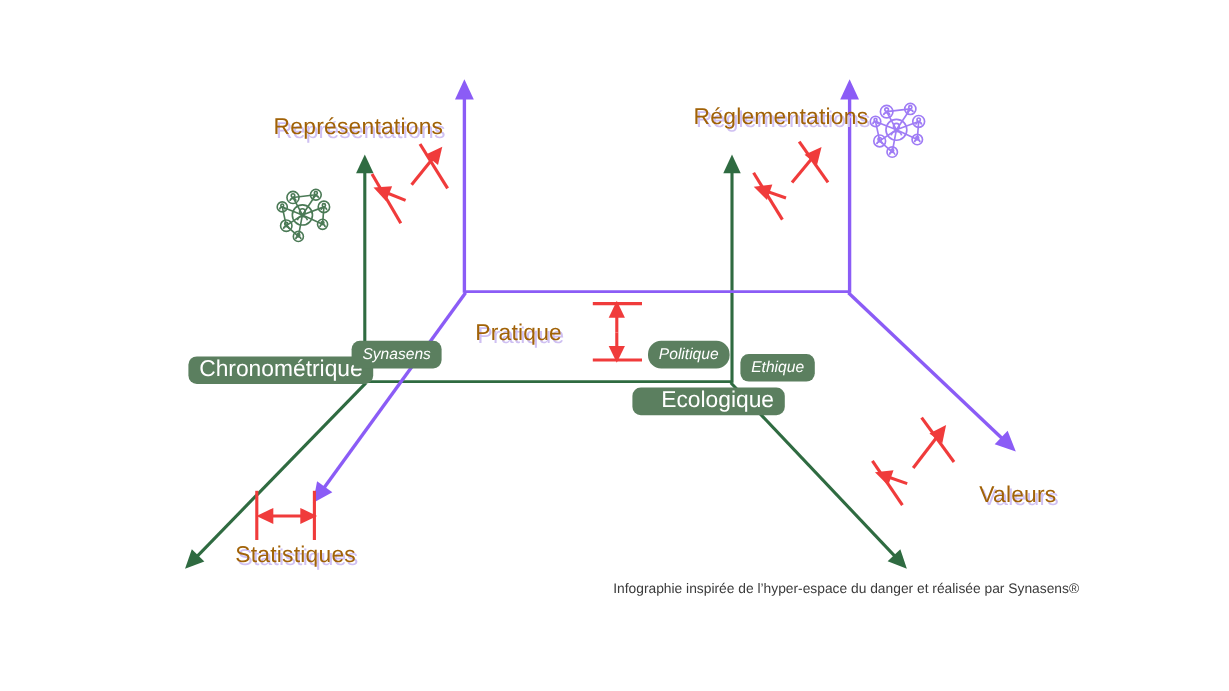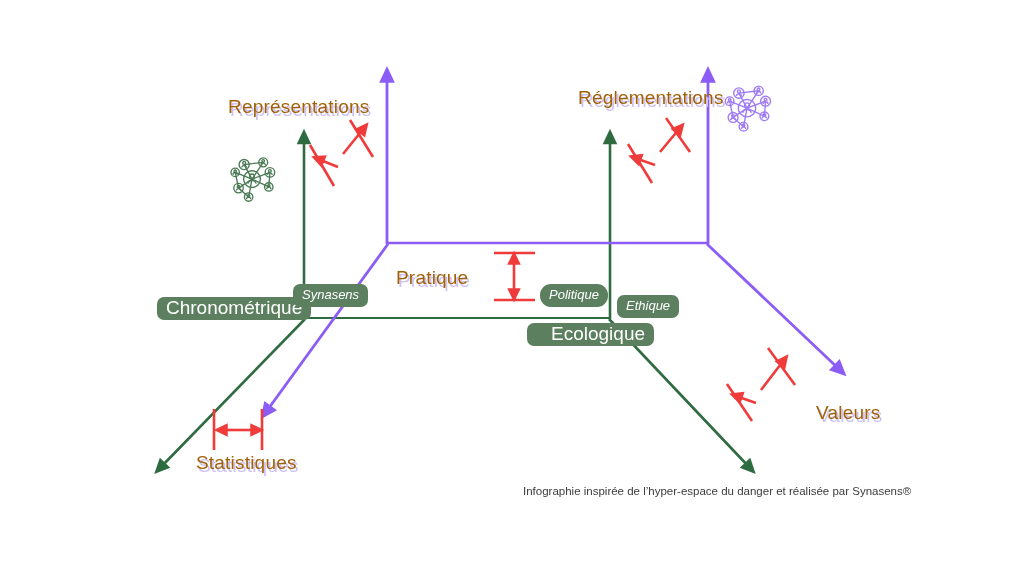--- a/index.html
+++ b/index.html
@@ -65,21 +65,20 @@
 
   
   #caption {
     position: absolute;
     left: 511px;
     top: 485px;
     font-family: "Liberation Sans", sans-serif;
     font-size: 11.5px;
     color: #3b3b3b;
     white-space: nowrap;
-    margin-left: 12px;
   }
 </style>
 </head>
 <body>
 
 <div id="stage">
 
   <svg class="diagram" viewBox="0 0 1024 576">
     <defs>
       <marker id="arrowGreen" markerWidth="7" markerHeight="7" refX="3.2" refY="3.2" orient="auto" markerUnits="strokeWidth">

